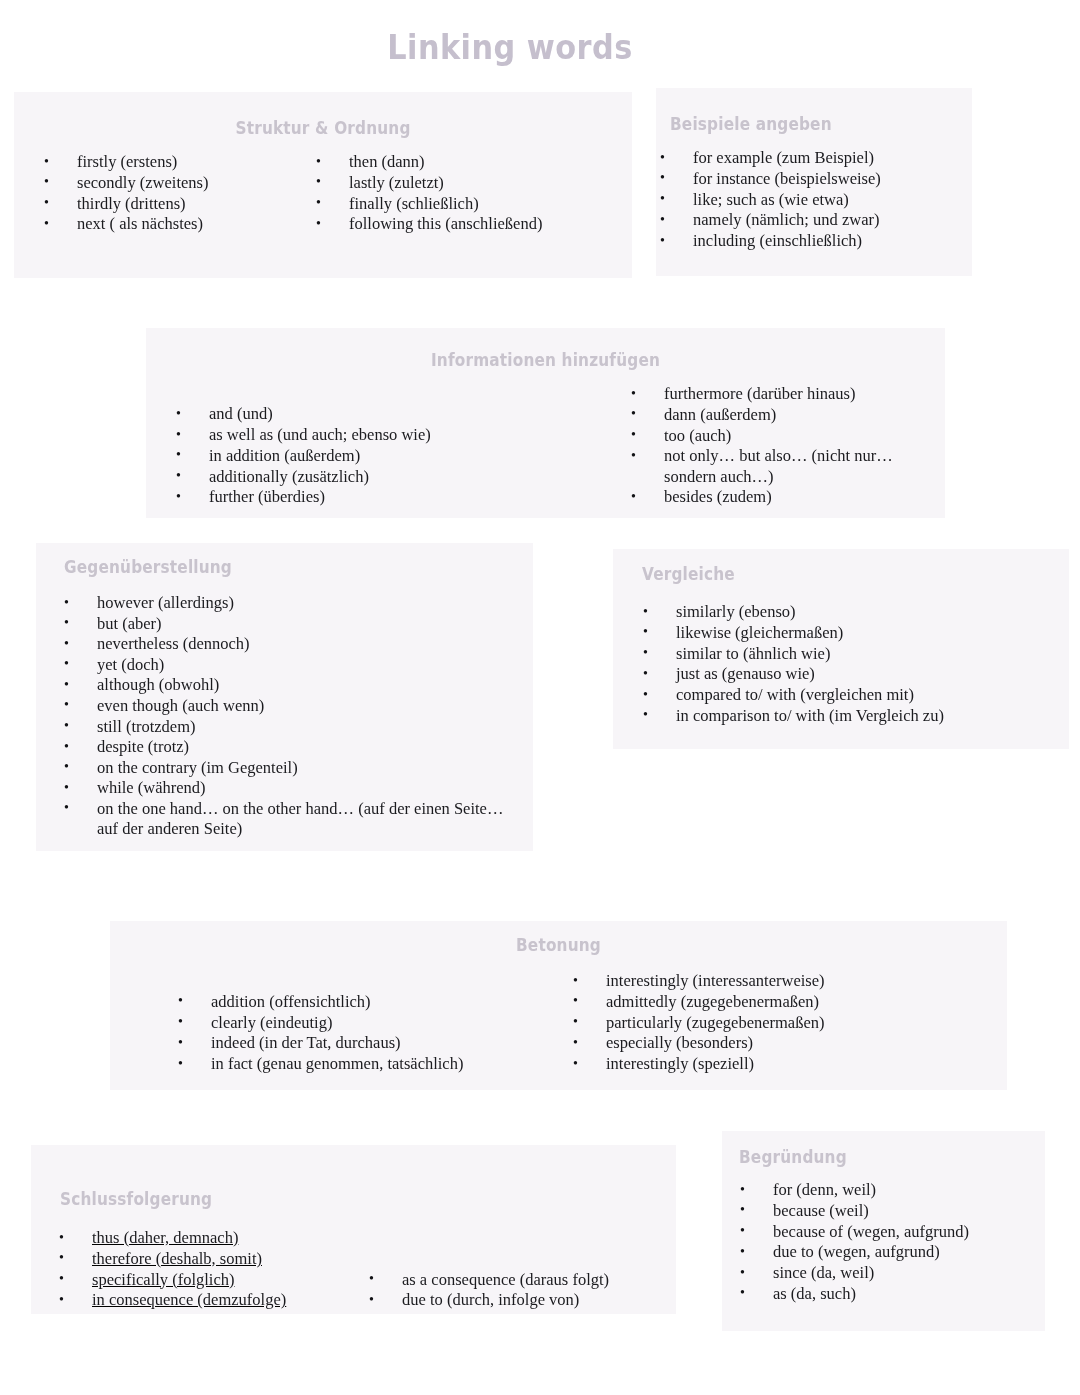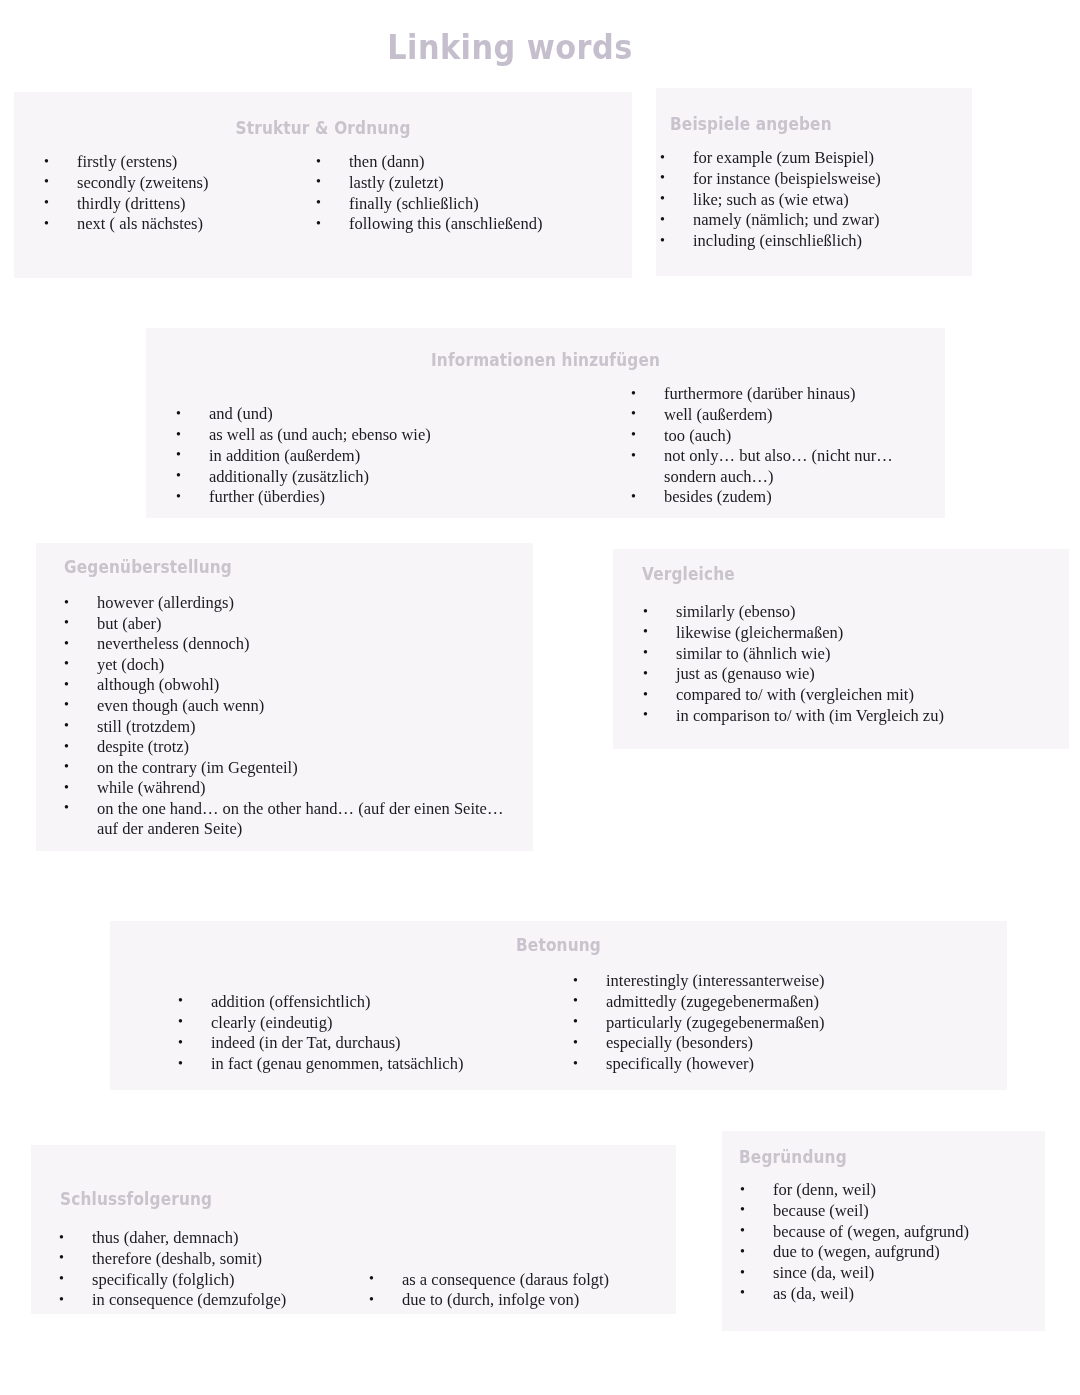--- a/index.html
+++ b/index.html
@@ -105,21 +105,21 @@
 
   #card-struktur .c1      { width: 272px; margin-left: 30px; }
   #card-struktur .c2      { width: 300px; }
   #card-beispiele .c1     { margin-left: 4px; }
   #card-informationen .c1 { width: 455px; margin-left: 30px; }
   #card-informationen .c2 { width: 290px; }
   #card-gegen .c1         { margin-left: 28px; width: 450px; }
   #card-vergleiche .c1    { margin-left: 30px; }
   #card-betonung .c1      { width: 395px; margin-left: 68px; }
   #card-betonung .c2      { width: 340px; }
-  #card-schluss .c1       { width: 310px; margin-left: 28px; }
+  #card-schluss .c1       { width: 310px; margin-left: 28px; text-decoration: underline; }
   #card-schluss .c2       { width: 300px; }
   #card-begruendung .c1   { margin-left: 18px; }
 </style>
 </head>
 <body>
 
 <div class="page-title">Linking words</div>
 
 <div class="card" id="card-struktur">
   <div class="card-title center">Struktur &amp; Ordnung</div>
@@ -157,21 +157,21 @@
   <div class="cols">
     <ul class="wl c1">
         <li>and (und)</li>
         <li>as well as (und auch; ebenso wie)</li>
         <li>in addition (außerdem)</li>
         <li>additionally (zusätzlich)</li>
         <li>further (überdies)</li>
       </ul>
     <ul class="wl c2">
         <li>furthermore (darüber hinaus)</li>
-        <li>well (außerdem)</li>
+        <li>dann (außerdem)</li>
         <li>too (auch)</li>
         <li>not only… but also… (nicht nur…sondern auch…)</li>
         <li>besides (zudem)</li>
       </ul>
   </div>
 </div>
 
 <div class="card" id="card-gegen">
   <div class="card-title">Gegenüberstellung</div>
   <div class="cols">
@@ -212,21 +212,21 @@
         <li>addition (offensichtlich)</li>
         <li>clearly (eindeutig)</li>
         <li>indeed (in der Tat, durchaus)</li>
         <li>in fact (genau genommen, tatsächlich)</li>
       </ul>
     <ul class="wl c2">
         <li>interestingly (interessanterweise)</li>
         <li>admittedly (zugegebenermaßen)</li>
         <li>particularly (zugegebenermaßen)</li>
         <li>especially (besonders)</li>
-        <li>specifically (however)</li>
+        <li>interestingly (speziell)</li>
       </ul>
   </div>
 </div>
 
 <div class="card" id="card-schluss">
   <div class="card-title">Schlussfolgerung</div>
   <div class="cols">
     <ul class="wl c1">
         <li>thus (daher, demnach)</li>
         <li>therefore (deshalb, somit)</li>
@@ -242,16 +242,16 @@
 
 <div class="card" id="card-begruendung">
   <div class="card-title">Begründung</div>
   <div class="cols">
     <ul class="wl c1">
         <li>for (denn, weil)</li>
         <li>because (weil)</li>
         <li>because of (wegen, aufgrund)</li>
         <li>due to (wegen, aufgrund)</li>
         <li>since (da, weil)</li>
-        <li>as (da, weil)</li>
+        <li>as (da, such)</li>
       </ul>
   </div>
 </div>
 
 </body></html>

